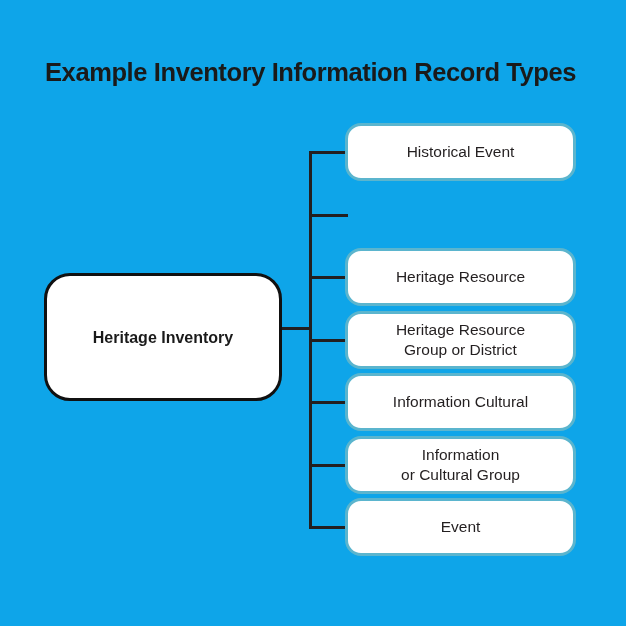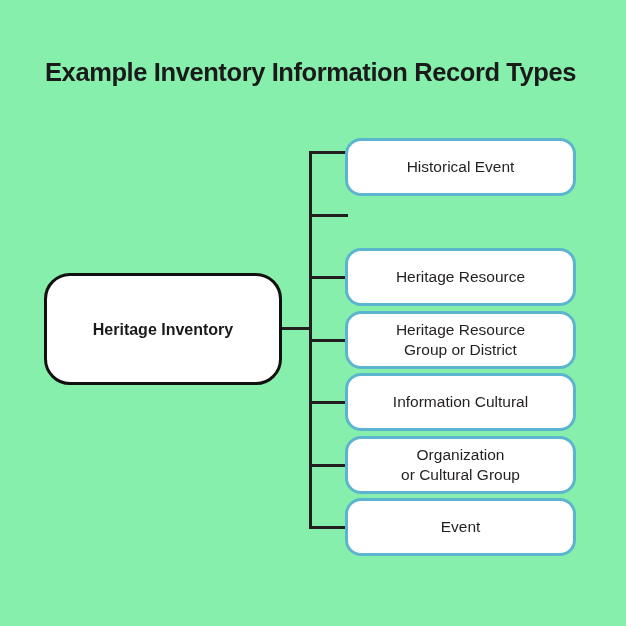--- a/index.html
+++ b/index.html
@@ -10,21 +10,21 @@
     width: 626px;
     height: 626px;
     background: #ffffff;
     font-family: "Liberation Sans", sans-serif;
     overflow: hidden;
   }
   #canvas {
     position: relative;
     width: 626px;
     height: 626px;
-    background: #86efac;
+    background: #0ea5e9;
   }
 
   
   #diagram-title {
     position: absolute;
     left: 45px;
     top: 58px;
     width: 560px;
     font-size: 25.5px;
     font-weight: bold;
@@ -33,21 +33,21 @@
     white-space: nowrap;
     font-family: "Liberation Sans", sans-serif;
   }
 
   
   #root-node {
     position: absolute;
     left: 44px;
     top: 273px;
     width: 238px;
-    height: 112px;
+    height: 128px;
     box-sizing: border-box;
     border: 3px solid #111111;
     border-radius: 26px;
     background: #ffffff;
     display: flex;
     align-items: center;
     justify-content: center;
   }
   #root-node .node-label {
     font-size: 16px;
@@ -121,34 +121,34 @@
   <div class="connector" id="trunk-vertical"></div>
 
   <div class="branch" style="top:151px"></div>
   <div class="branch" style="top:213.5px"></div>
   <div class="branch" style="top:276px"></div>
   <div class="branch" style="top:338.5px"></div>
   <div class="branch" style="top:401px"></div>
   <div class="branch" style="top:463.5px"></div>
   <div class="branch" style="top:526px"></div>
 
-  <div class="child-node" style="top:138px">
+  <div class="child-node" style="top:123px">
     <span class="node-label">Historical Event</span>
   </div>
   <div class="child-node" style="top:248px">
     <span class="node-label">Heritage Resource</span>
   </div>
   <div class="child-node" style="top:310.5px">
     <span class="node-label">Heritage Resource
 Group or District</span>
   </div>
   <div class="child-node" style="top:373px">
     <span class="node-label">Information Cultural</span>
   </div>
   <div class="child-node" style="top:435.5px">
-    <span class="node-label">Organization
+    <span class="node-label">Information
 or Cultural Group</span>
   </div>
   <div class="child-node" style="top:498px">
     <span class="node-label">Event</span>
   </div>
 
 </div>
 
 </body></html>

